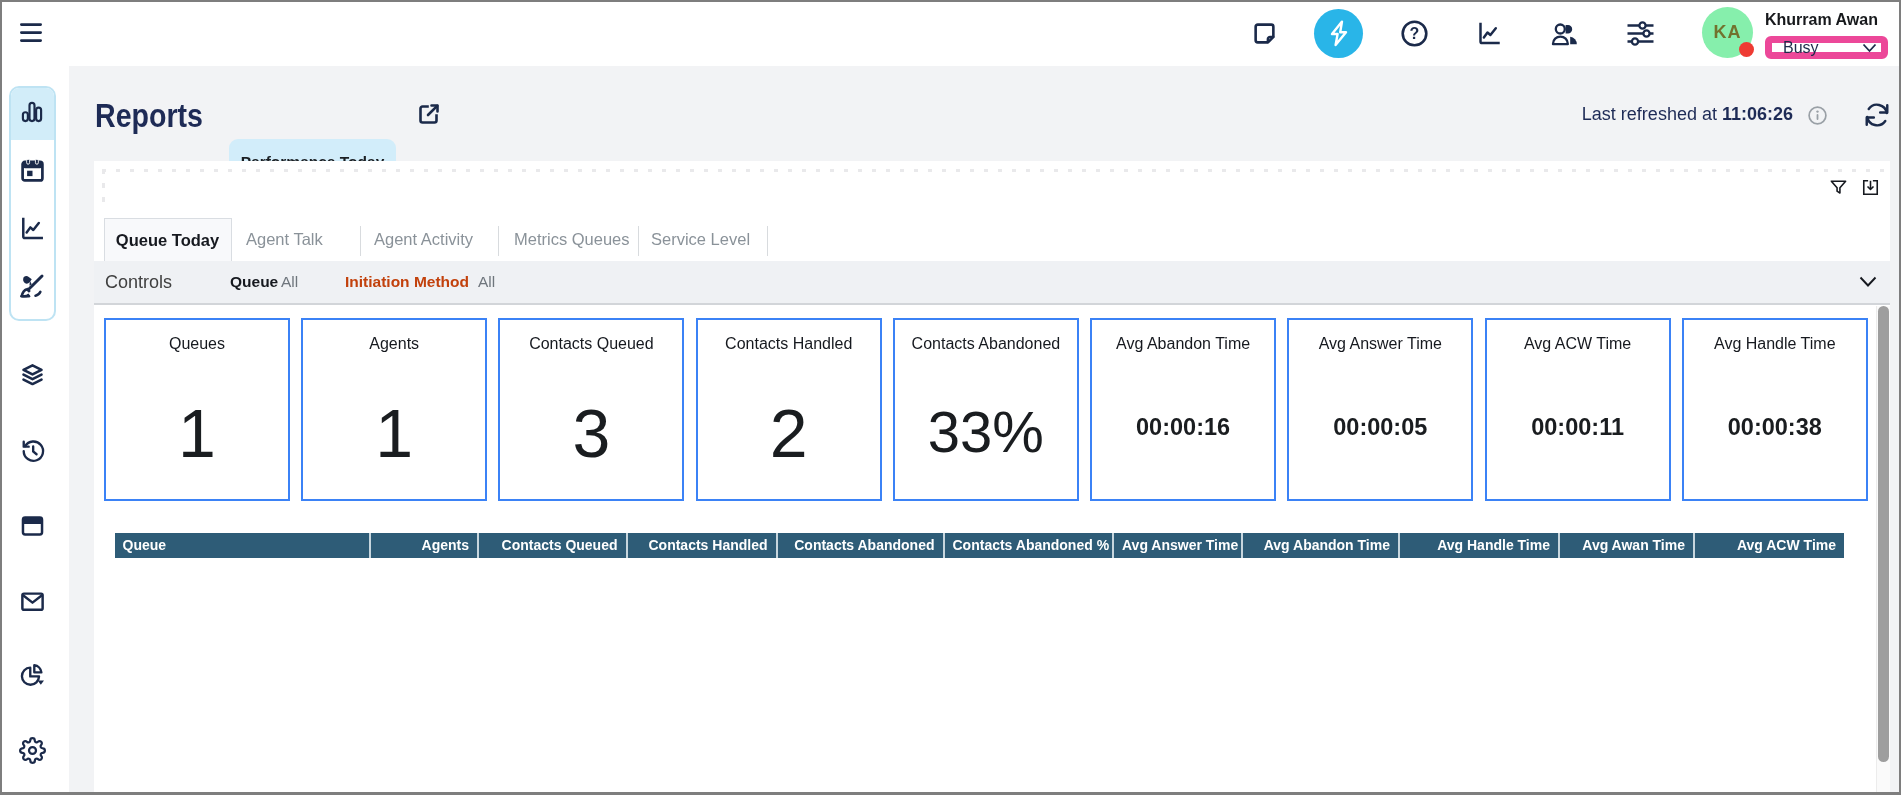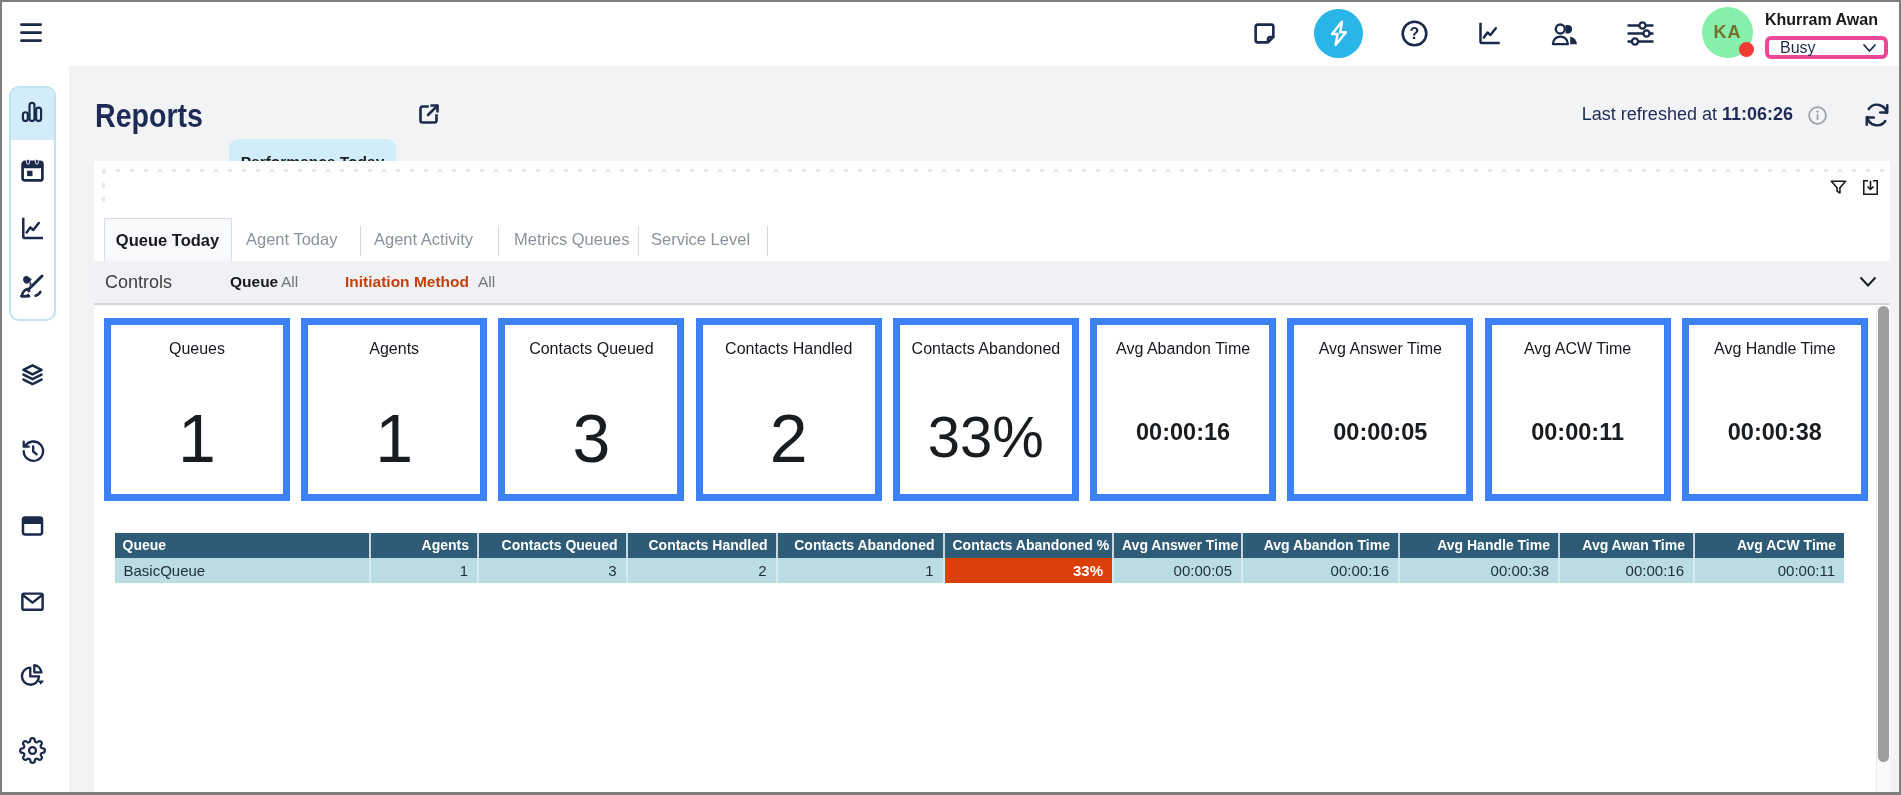--- a/index.html
+++ b/index.html
@@ -41,21 +41,21 @@
     font-size:16.5px; font-weight:bold; color:#16191f; z-index:2; }
   .tab { position:absolute; top:57px; height:43px; display:flex; align-items:center; font-size:16.5px; color:#8a9299; }
   .tab-sep { position:absolute; top:65px; width:1px; height:30px; background:#d8dbde; }
 
   
   .controls { position:absolute; left:0; top:100px; width:1796px; height:44px; background:#eff1f4;
     border-bottom:2px solid #d2d5d9; }
   .ctl-item { position:absolute; top:0; height:42px; display:flex; align-items:center; white-space:nowrap; }
 
   
-  .card { position:absolute; top:157px; width:186px; height:183px; background:#fff; border:7px solid #3b82f6; }
+  .card { position:absolute; top:157px; width:186px; height:183px; background:#fff; border:2px solid #3b82f6; }
   .card .t { position:absolute; top:15px; left:0; right:0; text-align:center; font-size:16px; color:#16191f; }
   .card .v1 { position:absolute; left:0; right:0; top:83px; text-align:center; line-height:56px; color:#1a1d20; }
 
   
   table.grid { position:absolute; left:20.5px; top:372px; border-collapse:collapse; table-layout:fixed; width:1729px; }
   table.grid th { background:#2e5c77; color:#fff; font-size:14px; font-weight:bold; height:24.5px;
     padding:0 8px; border-right:2px solid #c7d6de; white-space:nowrap; overflow:hidden; }
   table.grid td { background:#b9dde2; color:#1f2d36; font-size:15px; height:25px; padding:0 9px;
     border-right:2px solid #d6ebee; white-space:nowrap; overflow:hidden; }
   table.grid th:last-child, table.grid td:last-child { border-right:none; }
@@ -109,21 +109,21 @@
     <g stroke="#1b2a4a" stroke-width="2.3" fill="none">
       <path d="M1.5 5.5h26M1.5 13.5h26M1.5 21.5h26"></path>
       <circle cx="16.5" cy="5.5" r="3.1" fill="#fff"></circle>
       <circle cx="20.5" cy="13.5" r="3.1" fill="#fff"></circle>
       <circle cx="9" cy="21.5" r="3.1" fill="#fff"></circle>
     </g>
   </svg>
   <div class="abs" style="left:1702px;top:7px;width:51px;height:51px;border-radius:50%;background:#86efac;z-index:6;display:flex;align-items:center;justify-content:center;font-size:18px;font-weight:bold;color:#72722e;letter-spacing:1px">KA</div>
   <div class="abs" style="left:1739px;top:42px;width:15px;height:15px;border-radius:50%;background:#ee3b33;z-index:7"></div>
   <div class="abs" style="left:1765px;top:11px;width:110px;text-align:left;font-size:16px;font-weight:bold;color:#17191c;z-index:6;white-space:nowrap">Khurram Awan</div>
-  <div class="abs" style="left:1765px;top:36px;width:123px;height:23px;border:4px solid #ec4899;border-radius:6px;background:#fff;z-index:6;display:flex;align-items:center;padding-left:11px;font-size:16px;color:#1d2b4a">Busy</div>
+  <div class="abs" style="left:1765px;top:36px;width:123px;height:23px;border:7px solid #ec4899;border-radius:6px;background:#fff;z-index:6;display:flex;align-items:center;padding-left:11px;font-size:16px;color:#1d2b4a">Busy</div>
   <svg class="abs" style="left:1862px;top:43px;z-index:7" width="15" height="10" viewBox="0 0 15 10" fill="none" stroke="#1d2b4a" stroke-width="1.8">
     <path d="M1.5 1.5 7.5 8l6-6.5"></path>
   </svg>
 
   <div class="side-box">
     <div class="side-cell active" style="top:0"></div>
     <div style="position:absolute;left:1px;top:58px;width:41px;height:1px"></div>
   </div>
 
   <svg class="abs" style="left:19px;top:99px;z-index:6" width="26" height="26" viewBox="0 0 24 24" fill="none" stroke="#1b2a4a" stroke-width="2">
@@ -221,21 +221,21 @@
     <svg class="abs" style="left:1735px;top:17px" width="19" height="19" viewBox="0 0 24 24" fill="none" stroke="#16191f" stroke-width="2" stroke-linejoin="round">
       <path d="M3 4h18l-7.2 8.2V19l-3.6-2.4v-4.4L3 4z"></path>
     </svg>
     <svg class="abs" style="left:1767px;top:17px" width="19" height="19" viewBox="0 0 24 24" fill="none" stroke="#16191f" stroke-width="2">
       <path d="M9 3.5H3.5v17h17V3.5H15"></path>
       <path d="M12 3.5V14"></path>
       <path d="M8.2 10.8 12 14.4l3.8-3.6" fill="none" stroke-linejoin="round"></path>
     </svg>
 
     <div class="tab-active">Queue Today</div>
-    <div class="tab" style="left:152px">Agent Today</div>
+    <div class="tab" style="left:152px">Agent Talk</div>
     <div class="tab" style="left:280px">Agent Activity</div>
     <div class="tab" style="left:420px">Metrics Queues</div>
     <div class="tab" style="left:557px">Service Level</div>
     <div class="tab-sep" style="left:265.5px"></div>
     <div class="tab-sep" style="left:404px"></div>
     <div class="tab-sep" style="left:544px"></div>
     <div class="tab-sep" style="left:673px"></div>
 
     <div class="controls">
       <div class="ctl-item" style="left:11px;font-size:18px;color:#404040">Controls</div>
@@ -306,33 +306,20 @@
             <th class="num">Contacts Queued</th>
         <th class="num">Contacts Handled</th>
             <th class="num">Contacts Abandoned</th>
             <th class="num">Contacts Abandoned %</th>
         <th class="num">Avg Answer Time</th>
             <th class="num">Avg Abandon Time</th>
             <th class="num">Avg Handle Time</th>
         <th class="num">Avg Awan Time</th>
             <th class="num">Avg ACW Time</th>
       </tr>
-      <tr>
-        <td>BasicQueue</td>
-            <td class="num">1</td>
-            <td class="num">3</td>
-            <td class="num">2</td>
-            <td class="num">1</td>
-        <td class="num hot">33%</td>
-            <td class="num">00:00:05</td>
-            <td class="num">00:00:16</td>
-            <td class="num">00:00:38</td>
-        <td class="num">00:00:16</td>
-            <td class="num">00:00:11</td>
-      </tr>
     </tbody>
       </table>
 
     <div class="sb-track"></div>
     <div class="sb-thumb"></div>
   </div>
 
   <div class="border-ov"></div>
 </div>
 

